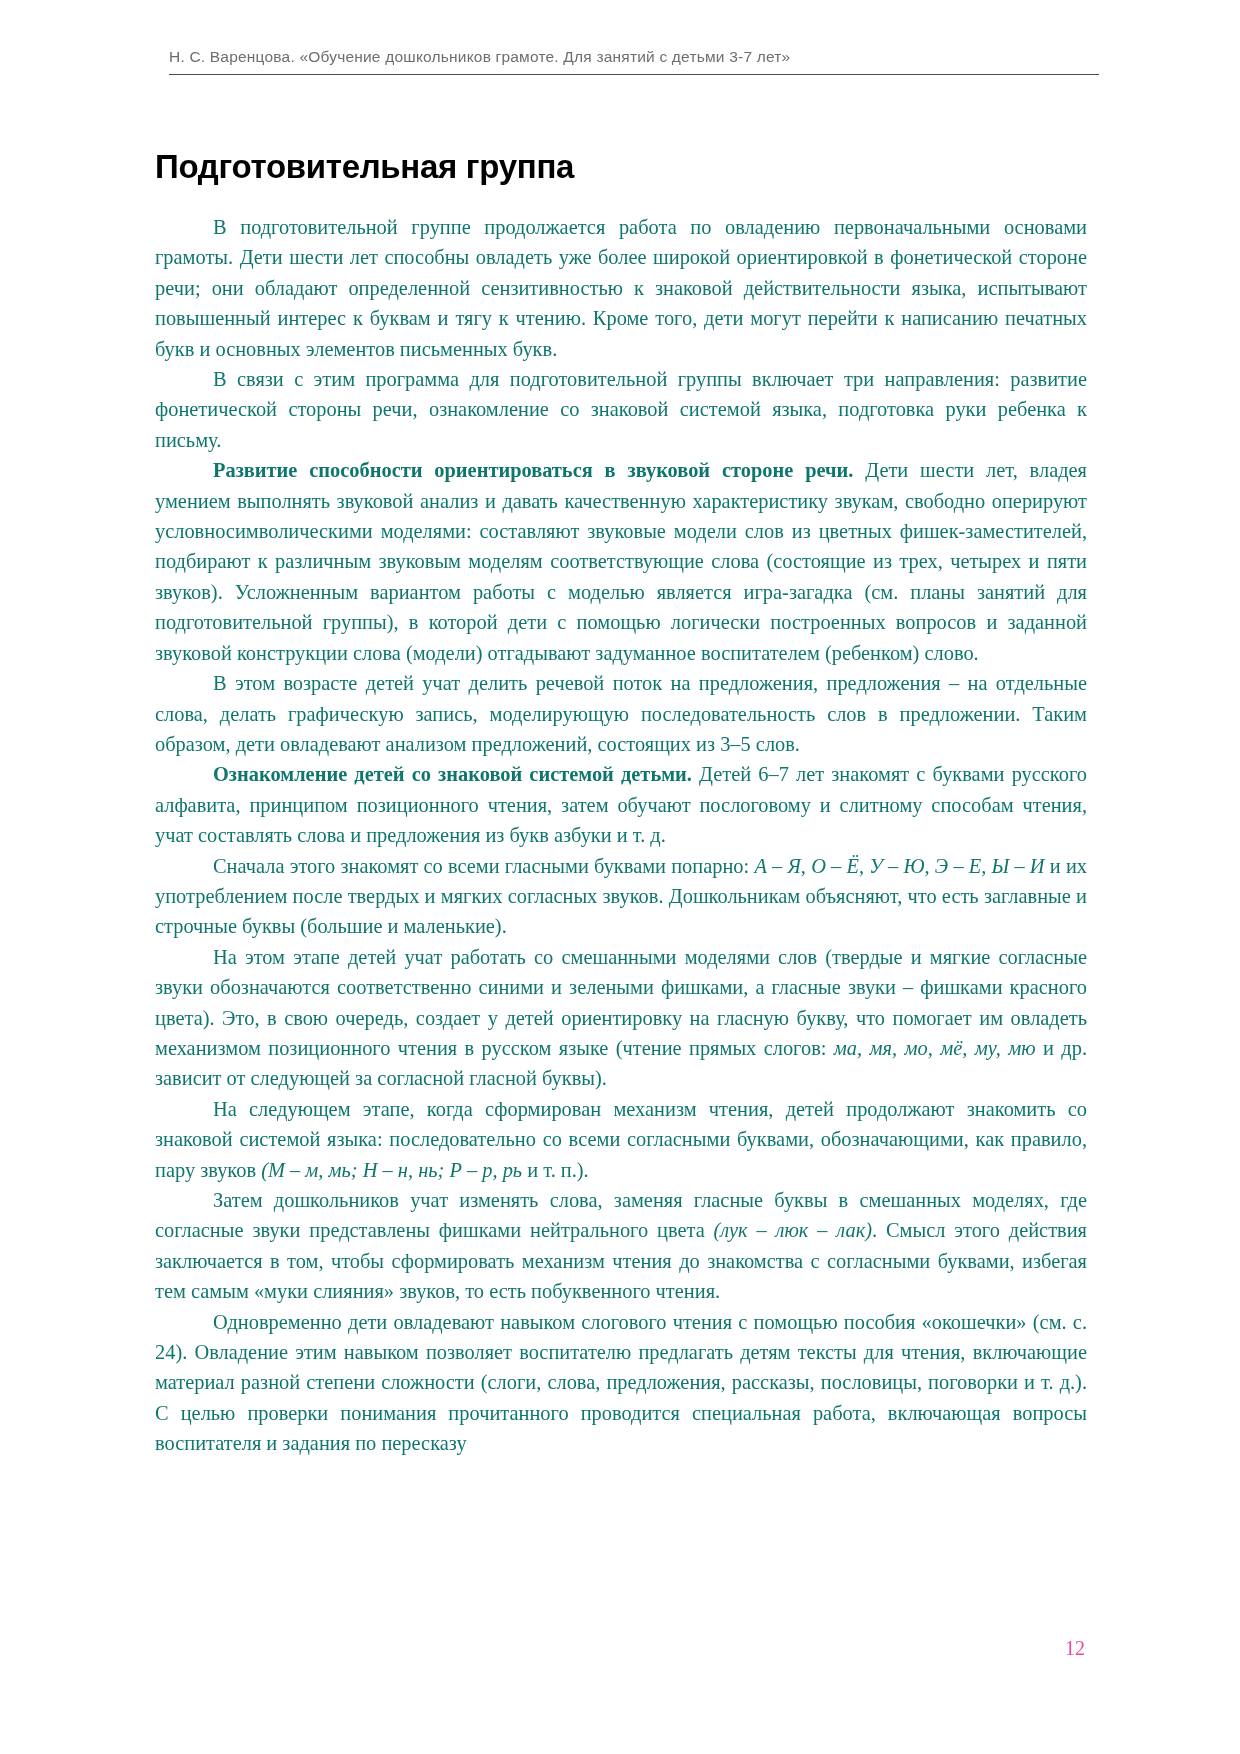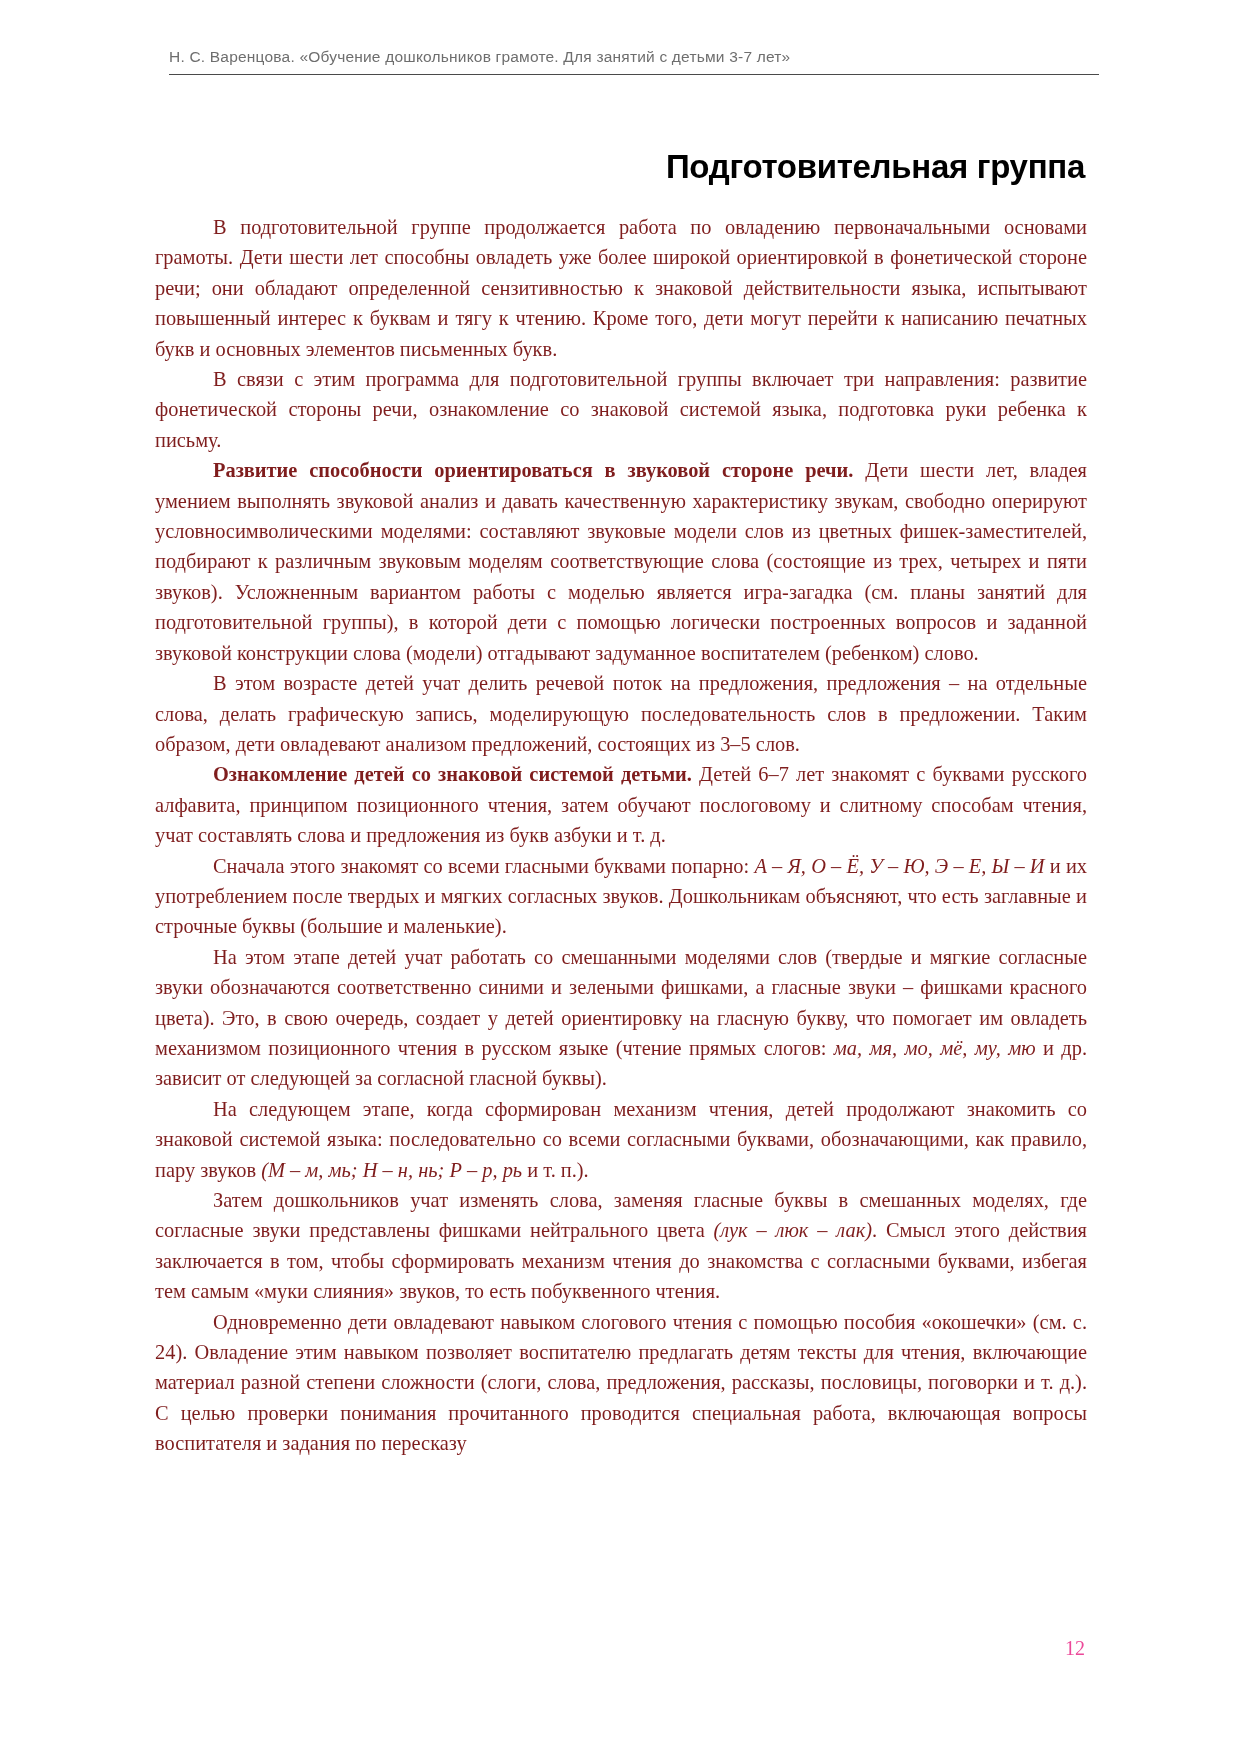--- a/index.html
+++ b/index.html
@@ -35,38 +35,38 @@
     border-bottom: 1.6px solid #4a4a4a;
     width: 930px;
   }
 
   
   .page-title {
     position: absolute;
     left: 155px;
     top: 148px;
     width: 930px;
-    text-align: right;
+    text-align: left;
     font-family: "Liberation Sans", "DejaVu Sans", sans-serif;
     font-weight: bold;
     font-size: 33px;
     letter-spacing: -0.3px;
     color: #000000;
   }
 
   
   .body-block {
     position: absolute;
     left: 155px;
     top: 212px;
     width: 932px;
     font-family: "Liberation Serif", "DejaVu Serif", serif;
     font-size: 20.4px;
     line-height: 30.4px;
-    color: #7f1d1d;
+    color: #0f766e;
     text-align: justify;
     text-justify: inter-word;
     hyphens: manual;
   }
   .body-block p {
     margin: 0;
     text-indent: 58px;
   }
   b.lead {
     font-weight: bold;

